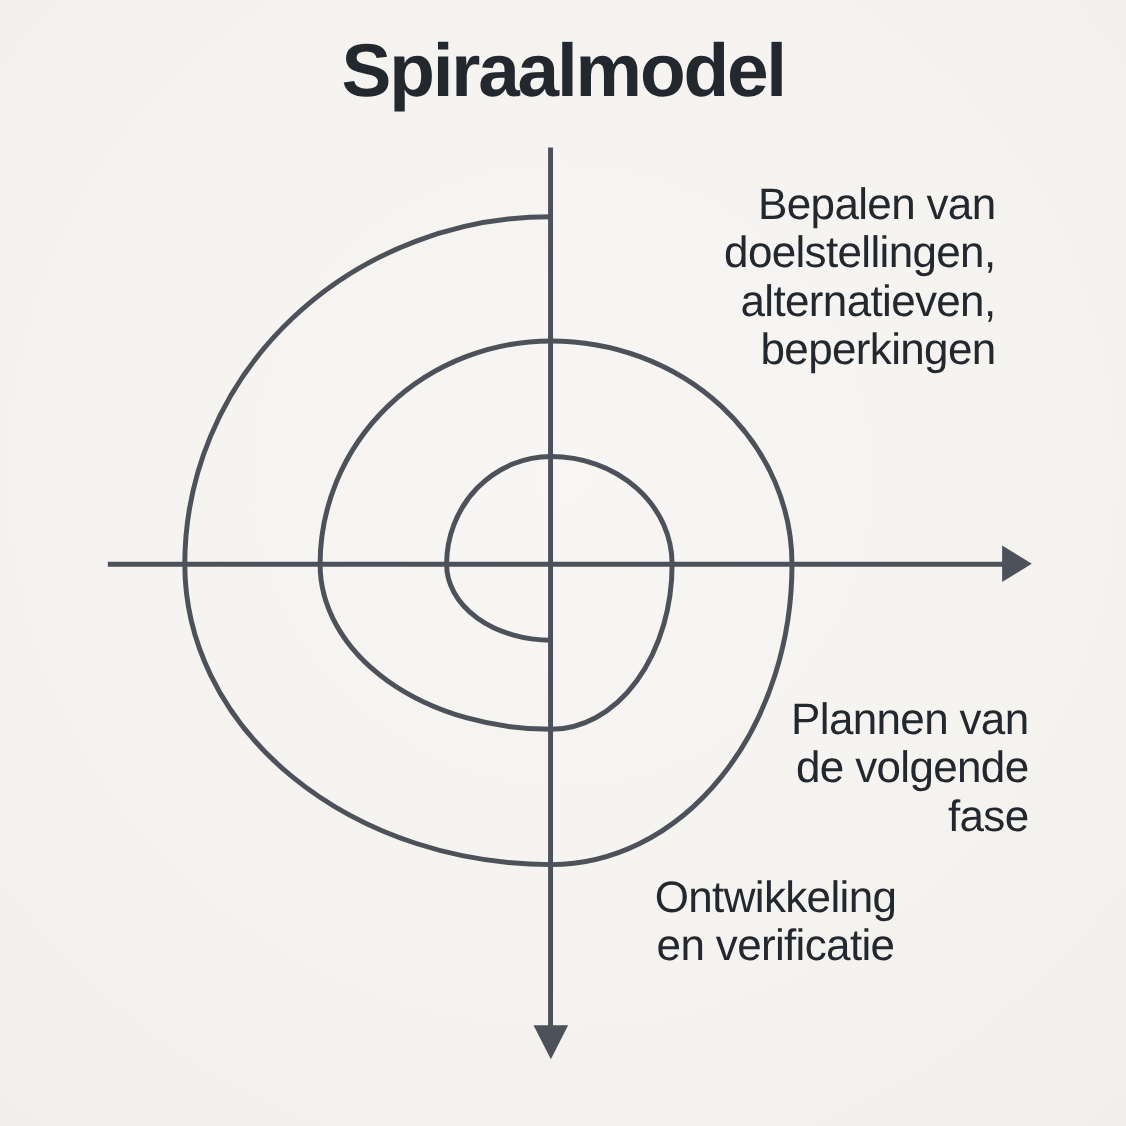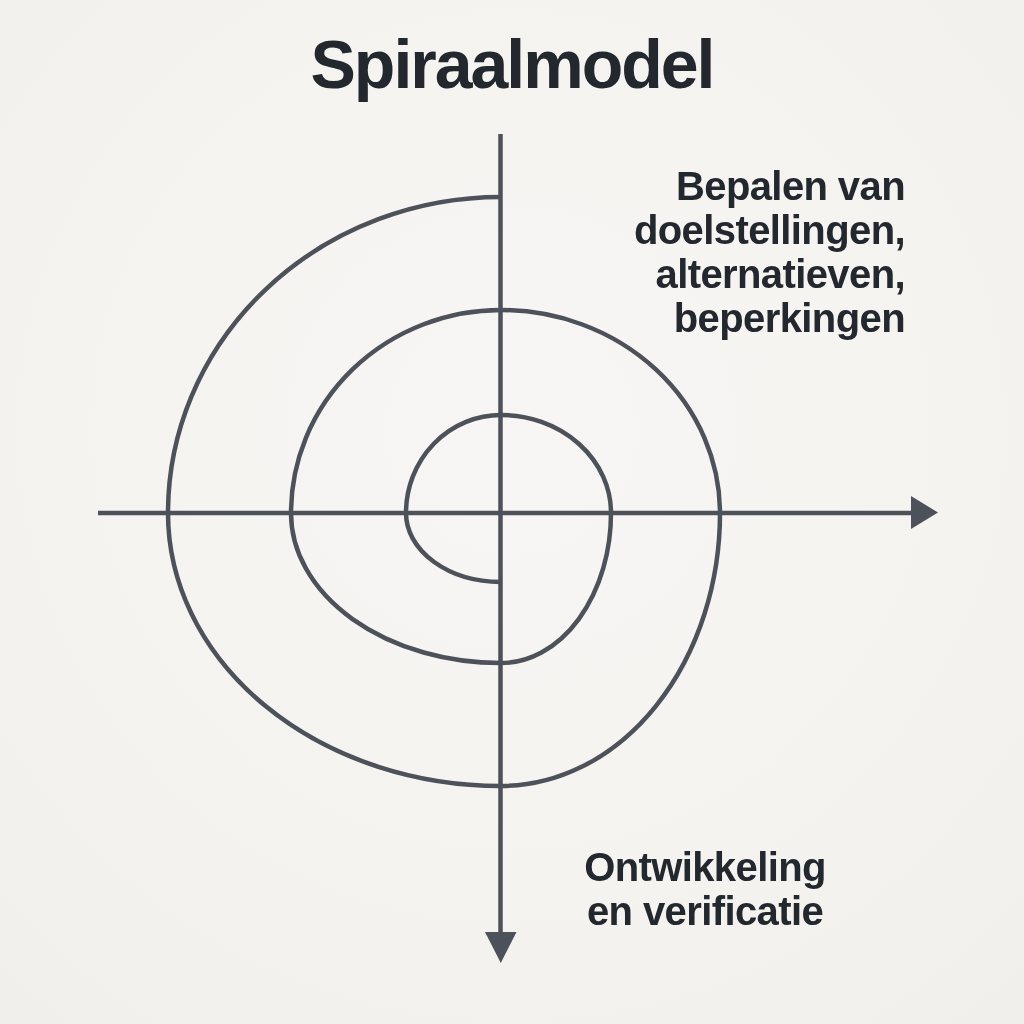--- a/index.html
+++ b/index.html
@@ -39,42 +39,42 @@
     font-size: 68px;
     line-height: 68px;
     font-weight: 700;
     letter-spacing: -2px;
     color: var(--text-color, #22262c);
   }
   .quad-label {
     position: absolute;
     font-size: 40px;
     line-height: 44px;
-    font-weight: 700;
+    font-weight: 400;
     letter-spacing: -0.6px;
     white-space: pre-line;
     color: var(--text-color, #23272e);
   }
   #label-objectives {
     top: 164px;
     right: 119px;
     text-align: right;
   }
   #label-planning {
     top: 632px;
     right: 89px;
     text-align: right;
   }
   #label-risk {
     top: 791px;
     left: 110px;
     text-align: left;
   }
   #label-development {
-    top: 845px;
+    top: 794px;
     left: 555px;
     width: 300px;
     text-align: center;
   }
 </style>
 </head>
 <body>
 
 <div id="stage" style="--line-color: #4d525a; --text-color: #23272e;">
 
@@ -103,18 +103,21 @@
              A 333 316 0 0 1 501 197"></path>
   </svg>
 
   <div class="page-title">Spiraalmodel</div>
 
   <div id="label-objectives" class="quad-label">Bepalen van
 doelstellingen,
 alternatieven,
 beperkingen</div>
 
+  <div id="label-planning" class="quad-label">Plannen van
+de volgende
+fase</div>
 
 
   <div id="label-development" class="quad-label">Ontwikkeling
 en verificatie</div>
 
 </div>
 
 </body></html>

